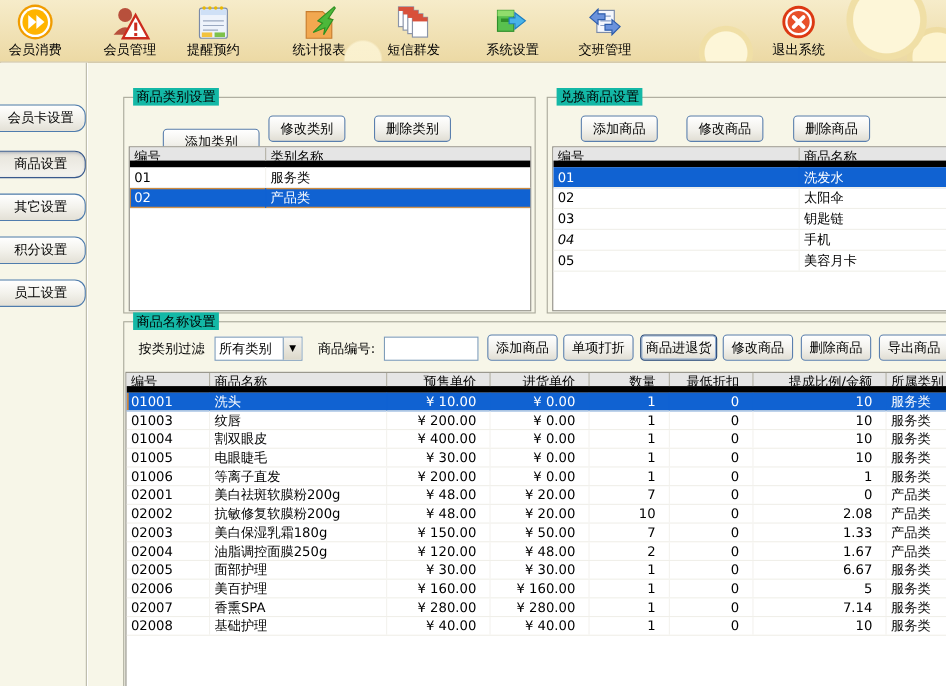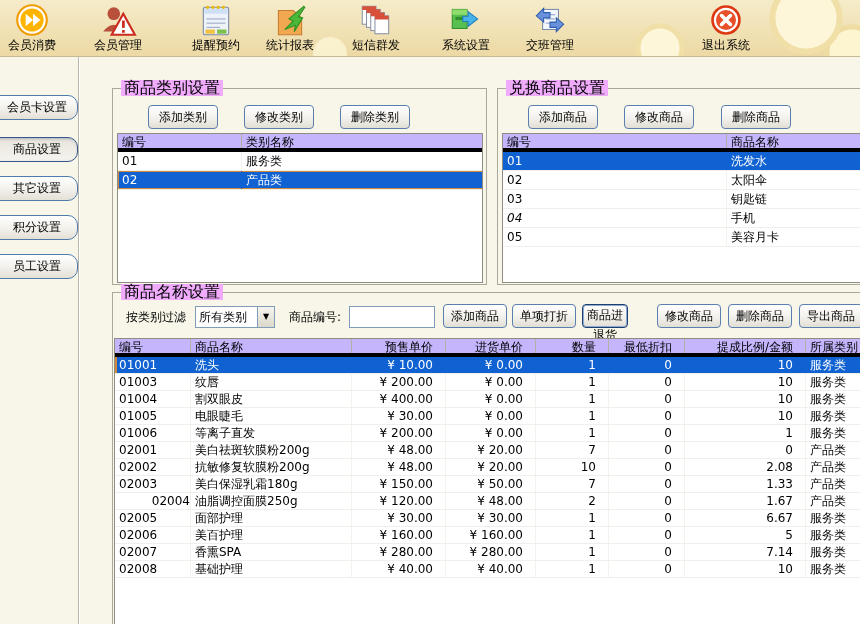--- a/index.html
+++ b/index.html
@@ -24,38 +24,38 @@
   #sidebar { position:absolute; left:0; top:57px; width:79px; height:567px;
     border-right:1px solid #b9b8a8; box-shadow:1px 0 0 #ffffff; }
   .sbtn { position:absolute; left:-14px; width:92px; height:25px; line-height:23px;
     text-align:center; padding-left:10px; border:1px solid #4f7cad; border-radius:10px;
     background:linear-gradient(180deg,#ffffff,#f3f2ec 50%,#e3e0d6); font-size:12px; }
   .sbtn.active { background:linear-gradient(180deg,#e7e4db,#f5f4ef);
     box-shadow:inset 1px 1px 3px rgba(60,80,120,.35); border-color:#39598c; }
 
   
   .grp { position:absolute; border:1px solid #a9a89a; }
-  .grp-title { position:absolute; top:-9px; left:8px; background:#f0abfc; padding:0 3px;
-    font-size:16px; line-height:16px; }
+  .grp-title { position:absolute; top:-9px; left:8px; background:#14b8a6; padding:0 3px;
+    font-size:12px; line-height:16px; }
   #grp-category { left:112px; top:88px;  width:375px; height:197px; }
   #grp-exchange { left:497px; top:88px;  width:368px; height:197px; }
   #grp-product  { left:112px; top:292px; width:753px; height:340px; }
 
   
   .xpbtn { position:absolute; height:24px; font-size:12px; line-height:20px; text-align:center;
     border:1px solid #5a7fae; border-radius:4px; color:#000;
     background:linear-gradient(180deg,#ffffff,#f2f1ec 55%,#e1ded4);
     font-family:inherit; cursor:default; }
   .xpbtn.focus { border-color:#1c3f72; box-shadow:inset 0 0 0 1px #8fabd0; }
 
   
   .tblbox { position:absolute; background:#fff; border:1px solid #8f8d82; overflow:hidden; }
   .trow  { display:flex; width:200%; }
   .tcell { overflow:hidden; white-space:nowrap; font-size:12px; }
-  .thead { height:18px; line-height:17px; background:#c4b5fd; border-bottom:4px solid #000000; }
+  .thead { height:18px; line-height:17px; background:#e5e5e5; border-bottom:6px solid #000000; }
   .thead .tcell { border-right:1px solid #b3b1a5; padding-left:4px; }
   .tbody .trow { height:19px; line-height:18px; border-bottom:1px solid #f0efe9; }
   .dense .tbody .trow { height:17px; line-height:16px; }
   .tbody .tcell { border-right:1px solid #f3f2ee; }
   .a-l { padding-left:4px; } .a-r { text-align:right; padding-right:12px; }
   .sel { background:#1062d2; color:#fff; }
   .sel .tcell { border-right-color:#1062d2; }
   .sel-orange { box-shadow:inset 0 0 0 1px #cf8a3e; }
   .sel-left-orange { box-shadow:inset 2px 0 0 #cf8a3e; }
 
@@ -89,21 +89,21 @@
       <svg width="38" height="36" viewBox="0 0 36 34">
           <circle cx="14" cy="11" r="6" fill="#b8503c"></circle>
           <path d="M4 28 q10 -13 20 0 z" fill="#b8503c"></path>
           <path d="M23 11 L34 31 L12 31 Z" fill="#fff" stroke="#cc2b1e" stroke-width="2"></path>
           <rect x="21.8" y="17.5" width="2.6" height="7" fill="#cc2b1e"></rect>
           <rect x="21.8" y="26.5" width="2.6" height="2.6" fill="#cc2b1e"></rect>
         </svg>
     </span>
     <span class="tlabel">会员管理</span>
   </div>
-  <div class="titem" style="left:184px">
+  <div class="titem" style="left:162px">
     <span class="ticon">
       <svg width="38" height="36" viewBox="0 0 36 34">
           <rect x="6" y="5" width="24" height="26" rx="2" fill="#eef3fb" stroke="#7a8aa8"></rect>
           <rect x="7" y="6" width="22" height="5" fill="#cfe0f6"></rect>
           <circle cx="10" cy="5" r="1.5" fill="#e8b800"></circle>
           <circle cx="15" cy="5" r="1.5" fill="#e8b800"></circle>
           <circle cx="20" cy="5" r="1.5" fill="#e8b800"></circle>
           <circle cx="25" cy="5" r="1.5" fill="#e8b800"></circle>
           <line x1="9" y1="16" x2="27" y2="16" stroke="#9aa8c0"></line>
           <line x1="9" y1="20" x2="27" y2="20" stroke="#9aa8c0"></line>
@@ -180,21 +180,21 @@
 <div id="sidebar">
   <div class="sbtn" style="top:38px"><span>会员卡设置</span></div>
   <div class="sbtn active" style="top:80px"><span>商品设置</span></div>
   <div class="sbtn" style="top:119px"><span>其它设置</span></div>
   <div class="sbtn" style="top:158px"><span>积分设置</span></div>
   <div class="sbtn" style="top:197px"><span>员工设置</span></div>
 </div>
 
 <div class="grp" id="grp-category">
   <span class="grp-title">商品类别设置</span>
-  <button class="xpbtn" style="left:35px;top:16px;width:70px">添加类别</button>
+  <button class="xpbtn" style="left:35px;top:28px;width:88px">添加类别</button>
   <button class="xpbtn" style="left:131px;top:16px;width:70px">修改类别</button>
   <button class="xpbtn" style="left:227px;top:16px;width:70px">删除类别</button>
   <div class="tblbox" style="left:4px;top:44px;width:366px;height:150px">
       <div class="trow thead">
         <div class="tcell a-l" style="flex: 0 0 124px;">编号</div>
         <div class="tcell a-l" style="flex: 1 1 auto;">类别名称</div>
       </div>
       <div class="tbody">
         <div class="trow tdata">
           <div class="tcell a-l" style="flex: 0 0 124px;">01</div>
@@ -249,21 +249,21 @@
   <span class="flabel" style="left:13px;top:13px">按类别过滤</span>
   <div class="dropdown" style="left:82px;top:13px;width:80px;height:22px">
     <span class="dd-text">所有类别</span>
     <span class="dd-btn">▼</span>
   </div>
   <span class="flabel" style="left:176px;top:13px">商品编号:</span>
   <input class="xpinput" style="left: 236px; top: 13px; width: 86px; height: 22px;">
 
   <button class="xpbtn" style="left:330px;top:11px;width:64px">添加商品</button>
   <button class="xpbtn" style="left:399px;top:11px;width:64px">单项打折</button>
-  <button class="xpbtn focus" style="left:469px;top:11px;width:46px">商品进退货</button>
+  <button class="xpbtn focus" style="left:469px;top:11px;width:70px">商品进退货</button>
   <button class="xpbtn" style="left:544px;top:11px;width:64px">修改商品</button>
   <button class="xpbtn" style="left:615px;top:11px;width:64px">删除商品</button>
   <button class="xpbtn" style="left:686px;top:11px;width:64px">导出商品</button>
 
   <div class="tblbox dense" style="left:1px;top:45px;width:750px;height:293px">
       <div class="trow thead">
         <div class="tcell a-l" style="flex: 0 0 76px;">编号</div>
         <div class="tcell a-l" style="flex: 0 0 161px;">商品名称</div>
         <div class="tcell a-r" style="flex: 0 0 94px;">预售单价</div>
         <div class="tcell a-r" style="flex: 0 0 90px;">进货单价</div>
@@ -347,21 +347,21 @@
           <div class="tcell a-l" style="flex: 0 0 76px;">02003</div>
           <div class="tcell a-l" style="flex: 0 0 161px;">美白保湿乳霜180g</div>
           <div class="tcell a-r" style="flex: 0 0 94px;">¥ 150.00</div>
           <div class="tcell a-r" style="flex: 0 0 90px;">¥ 50.00</div>
           <div class="tcell a-r" style="flex: 0 0 73px;">7</div>
           <div class="tcell a-r" style="flex: 0 0 76px;">0</div>
           <div class="tcell a-r" style="flex: 0 0 121px;">1.33</div>
           <div class="tcell a-l" style="flex: 1 1 auto;">产品类</div>
         </div>
         <div class="trow tdata">
-          <div class="tcell a-l" style="flex: 0 0 76px; text-align: right;">02004</div>
+          <div class="tcell a-l" style="flex: 0 0 76px;">02004</div>
           <div class="tcell a-l" style="flex: 0 0 161px;">油脂调控面膜250g</div>
           <div class="tcell a-r" style="flex: 0 0 94px;">¥ 120.00</div>
           <div class="tcell a-r" style="flex: 0 0 90px;">¥ 48.00</div>
           <div class="tcell a-r" style="flex: 0 0 73px;">2</div>
           <div class="tcell a-r" style="flex: 0 0 76px;">0</div>
           <div class="tcell a-r" style="flex: 0 0 121px;">1.67</div>
           <div class="tcell a-l" style="flex: 1 1 auto;">产品类</div>
         </div>
         <div class="trow tdata">
           <div class="tcell a-l" style="flex: 0 0 76px;">02005</div>

